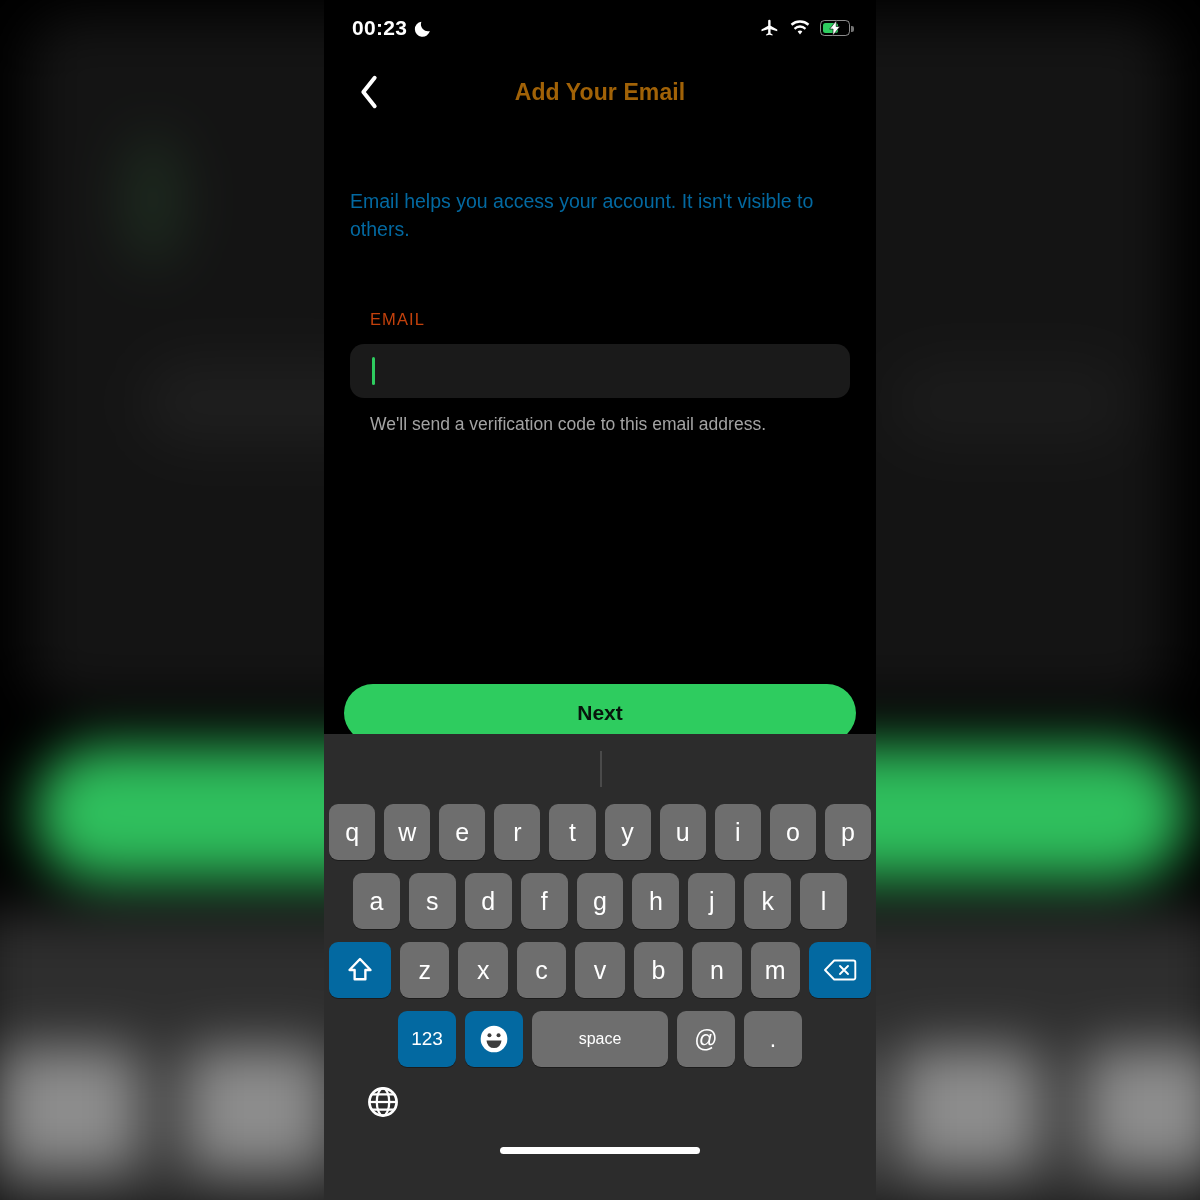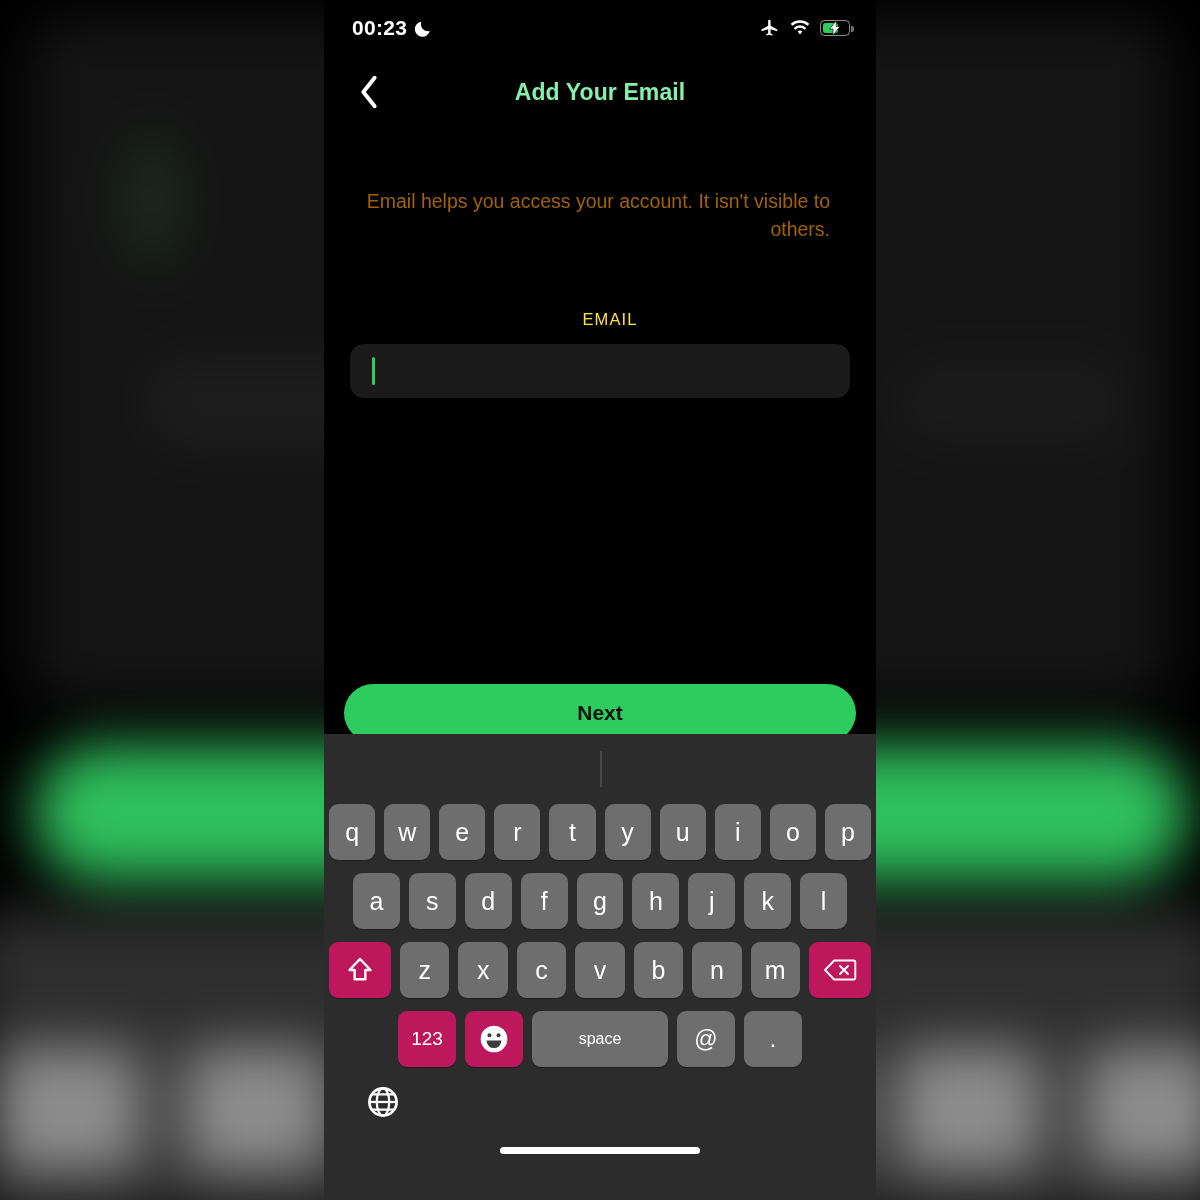--- a/index.html
+++ b/index.html
@@ -129,43 +129,41 @@
   }
   .back-btn {
     width: 42px; height: 42px;
     display: flex; align-items: center; justify-content: center;
     cursor: pointer;
   }
   .nav-title {
     position: absolute;
     left: 0; right: 0;
     text-align: center;
-    color: #86efac;
+    color: #a16207;
     font-size: 23px;
     font-weight: bold;
     letter-spacing: 0.1px;
   }
 
   
   .content { padding: 0 26px; }
   .subtitle {
     margin-top: 60px;
-    color: #a16207;
+    color: #0369a1;
     font-size: 19.5px;
     line-height: 1.42;
     max-width: 480px;
-    text-align: right;
   }
   .field-block { margin-top: 67px; }
   .field-label {
-    color: #fde047;
+    color: #c2410c;
     font-size: 16.5px;
     letter-spacing: 1.1px;
     padding-left: 20px;
-    text-align: center;
   }
   .email-input {
     margin-top: 15px;
     height: 54px;
     background: #1a1a1a;
     border-radius: 14px;
     display: flex;
     align-items: center;
     padding: 0 22px;
     cursor: text;
@@ -246,21 +244,21 @@
     flex: 1 1 0;
     display: flex;
     align-items: center;
     justify-content: center;
     color: #fff;
     font-size: 25px;
     cursor: pointer;
     box-shadow: 0 1px 0 rgba(0,0,0,0.35);
     user-select: none;
   }
-  .key.dark { background: #be185d; }
+  .key.dark { background: #0369a1; }
   .key.wide-shift { flex: 0 0 62px; }
   .key.wide-del { flex: 0 0 62px; }
   .key.k123 { flex: 0 0 58px; font-size: 19px; }
   .key.kemoji { flex: 0 0 58px; }
   .key.kspace { flex: 0 0 136px; font-size: 16px; }
   .key.kat { flex: 0 0 58px; font-size: 23px; }
   .key.kdot { flex: 0 0 58px; font-size: 23px; }
   .key.kreturn { flex: 0 0 132px; font-size: 19px; }
 
   .kbd-bottom {
@@ -343,20 +341,21 @@
 
     <div class="content">
       <div class="subtitle">Email helps you access your account. It isn't visible to others.</div>
 
       <div class="field-block">
         <div class="field-label">EMAIL</div>
         <div class="email-input">
           <div class="caret"></div>
           <span class="input-text"></span>
         </div>
+        <div class="helper">We'll send a verification code to this email address.</div>
       </div>
     </div>
 
     <div class="next-wrap">
       <button class="next-btn">Next</button>
     </div>
 
     <div class="keyboard">
       <div class="predict-bar">
         <div class="predict-divider"></div>

